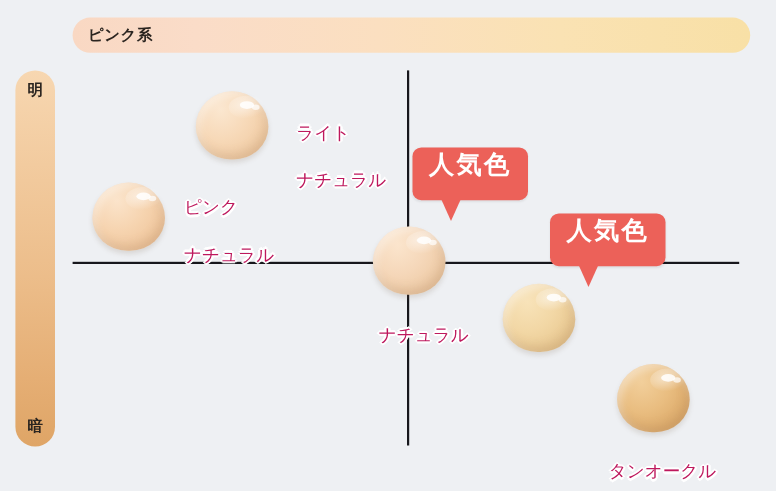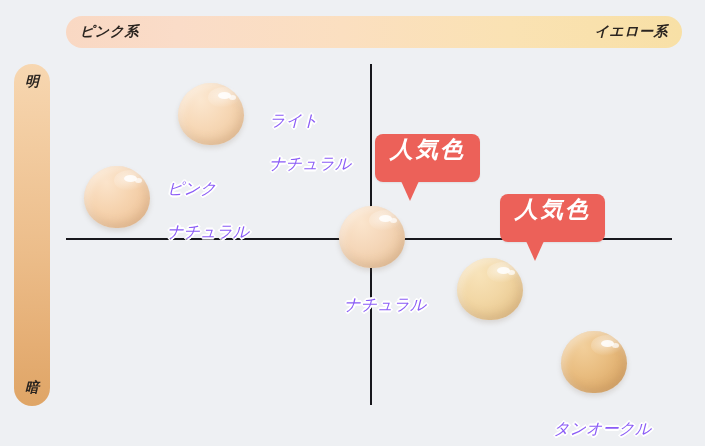--- a/index.html
+++ b/index.html
@@ -2,21 +2,21 @@
 <html><head>
 <meta charset="utf-8">
 <style>
   html,body{margin:0;padding:0;}
   body{
     width:705px;height:446px;
     background:#eef0f3;
     font-family:"DejaVu Sans","Liberation Sans",sans-serif;
     position:relative;overflow:hidden;
   }
-  #stage{position:absolute;left:0;top:0;width:705px;height:315px;font-style:italic;}
+  #stage{position:absolute;left:0;top:0;width:705px;height:315px;}
 
   
   .hue-bar{
     position:absolute;left:66px;top:16px;width:616px;height:32px;
     border-radius:16px;
     background:linear-gradient(to right,#f9d8c3 0%,#fadcc8 18%,#fbdfc0 45%,#fae2b3 72%,#f8e0a6 100%);
   }
   .hue-bar .lab{
     position:absolute;top:50%;transform:translateY(-50%);
     font-size:14px;font-weight:bold;color:#2b2520;letter-spacing:.5px;
@@ -69,21 +69,21 @@
   }
   .blob .sheen{
     position:absolute;left:46%;top:6%;width:50%;height:34%;
     border-radius:50%;
     background:radial-gradient(ellipse at 40% 40%,rgba(255,255,255,.55),rgba(255,255,255,0) 70%);
   }
 
   
   .plabel{
     position:absolute;
-    font-size:16px;line-height:1.35;color:#8b5cf6;
+    font-size:16px;line-height:1.35;color:#be185d;
     white-space:pre;
     text-shadow:
       1.6px 0 0 #fff,-1.6px 0 0 #fff,0 1.6px 0 #fff,0 -1.6px 0 #fff,
       1.2px 1.2px 0 #fff,-1.2px 1.2px 0 #fff,1.2px -1.2px 0 #fff,-1.2px -1.2px 0 #fff,
       2.2px 0 0 #fff,-2.2px 0 0 #fff,0 2.2px 0 #fff,0 -2.2px 0 #fff;
   }
 
   
   .bubble{
     position:absolute;
@@ -104,21 +104,20 @@
     bottom:-19px;
   }
 </style>
 </head>
 <body>
 
 <div id="stage">
 
   <div class="hue-bar">
     <span class="lab left">ピンク系</span>
-    <span class="lab right">イエロー系</span>
   </div>
 
   <div class="bright-bar">
     <span class="lab top">明</span>
     <span class="lab bot">暗</span>
   </div>
 
   <div class="axis-h"></div>
   <div class="axis-v"></div>
 

